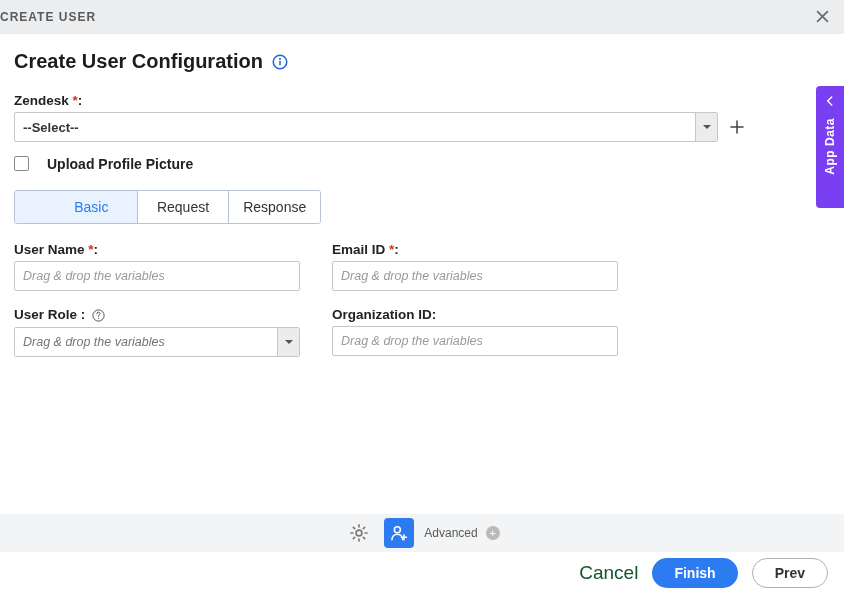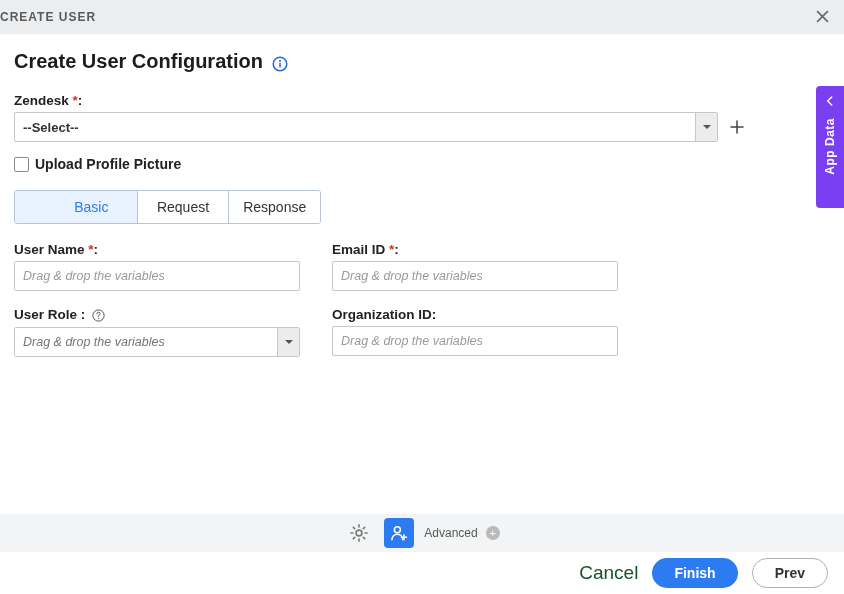--- a/index.html
+++ b/index.html
@@ -1,35 +1,35 @@
 <!DOCTYPE html>
 <html><head>
 <meta charset="utf-8">
 <style>
   * { box-sizing: border-box; margin: 0; padding: 0; }
   html, body { width: 844px; height: 594px; font-family: Arial, Helvetica, sans-serif; color: #2a2a2a; background: #fff; overflow: hidden; }
   .header { background: #ebedef; height: 34px; display: flex; align-items: center; justify-content: flex-start; position: relative; }
   .header-title { font-size: 12px; letter-spacing: 1px; color: #5a5a5a; font-weight: 600; }
   .close-btn { position: absolute; right: 12px; top: 6px; width: 20px; height: 20px; color: #6a6a6a; cursor: pointer; display: flex; align-items: center; justify-content: center; }
   .body { padding: 16px 14px 0 14px; position: relative; height: 480px; }
-  .page-title-row { display: flex; align-items: flex-end; gap: 8px; margin-bottom: 20px; }
+  .page-title-row { display: flex; align-items: center; gap: 8px; margin-bottom: 20px; }
   .page-title { font-size: 20px; font-weight: 700; color: #1c1c1c; }
   .info-icon { width: 18px; height: 18px; color: #2069d6; }
   .side-tab { position: absolute; right: 0; top: 52px; background: #7b3ff2; color: #fff; width: 28px; height: 122px; border-top-left-radius: 4px; border-bottom-left-radius: 4px; display: flex; flex-direction: column; align-items: center; justify-content: flex-start; padding-top: 8px; cursor: pointer; }
   .side-tab svg { width: 14px; height: 14px; margin-bottom: 10px; }
   .side-tab-text { writing-mode: vertical-rl; transform: rotate(180deg); font-size: 12px; font-weight: 600; letter-spacing: 0.5px; }
   .field-label { font-size: 13.5px; font-weight: 600; color: #222; margin-bottom: 4px; }
   .req { color: #d63020; }
   .select-wrap { display: flex; align-items: center; gap: 10px; margin-bottom: 14px; font-weight: bold; }
   .select-faux { flex: 0 0 704px; display: flex; align-items: stretch; border: 1px solid #c7c7c7; border-radius: 2px; height: 30px; background: #fff; }
   .select-faux .val { flex: 1; padding: 0 8px; display: flex; align-items: center; font-size: 13px; color: #333; }
   .select-faux .arrow { width: 22px; background: #ececec; border-left: 1px solid #c7c7c7; display: flex; align-items: center; justify-content: center; cursor: pointer; }
   .select-faux .arrow svg { width: 10px; height: 10px; fill: #555; }
   .plus-btn { width: 18px; height: 18px; display: flex; align-items: center; justify-content: center; color: #444; cursor: pointer; }
-  .chk-row { display: flex; align-items: center; gap: 6px; margin-bottom: 18px; }
+  .chk-row { display: flex; gap: 18px; margin-bottom: 18px; }
   .chk { width: 15px; height: 15px; border: 1px solid #8a8a8a; border-radius: 2px; background: #fff; cursor: pointer; }
   .chk-label { font-size: 14px; font-weight: 600; color: #222; }
   .tabs { display: flex; border: 1px solid #b9c3d6; border-radius: 3px; overflow: hidden; width: 307px; margin-bottom: 18px; }
   .tab { flex: 1; text-align: center; padding: 8px 0; font-size: 14px; cursor: pointer; border-right: 1px solid #b9c3d6; background: #fff; color: #333; }
   .tab:last-child { border-right: none; }
   .tab.active { background: #e9f3ff; color: #2d7bf0; padding-left: 31px; }
   .form-grid { display: grid; grid-template-columns: 286px 286px; column-gap: 32px; row-gap: 16px; }
   .form-group { display: flex; flex-direction: column; }
   .text-field { height: 30px; border: 1px solid #c7c7c7; border-radius: 2px; padding: 0 8px; font-size: 12.5px; font-style: italic; color: #7a7a7a; background: #fff; }
   input.text-field::placeholder { font-style: italic; color: #9a9a9a; }

